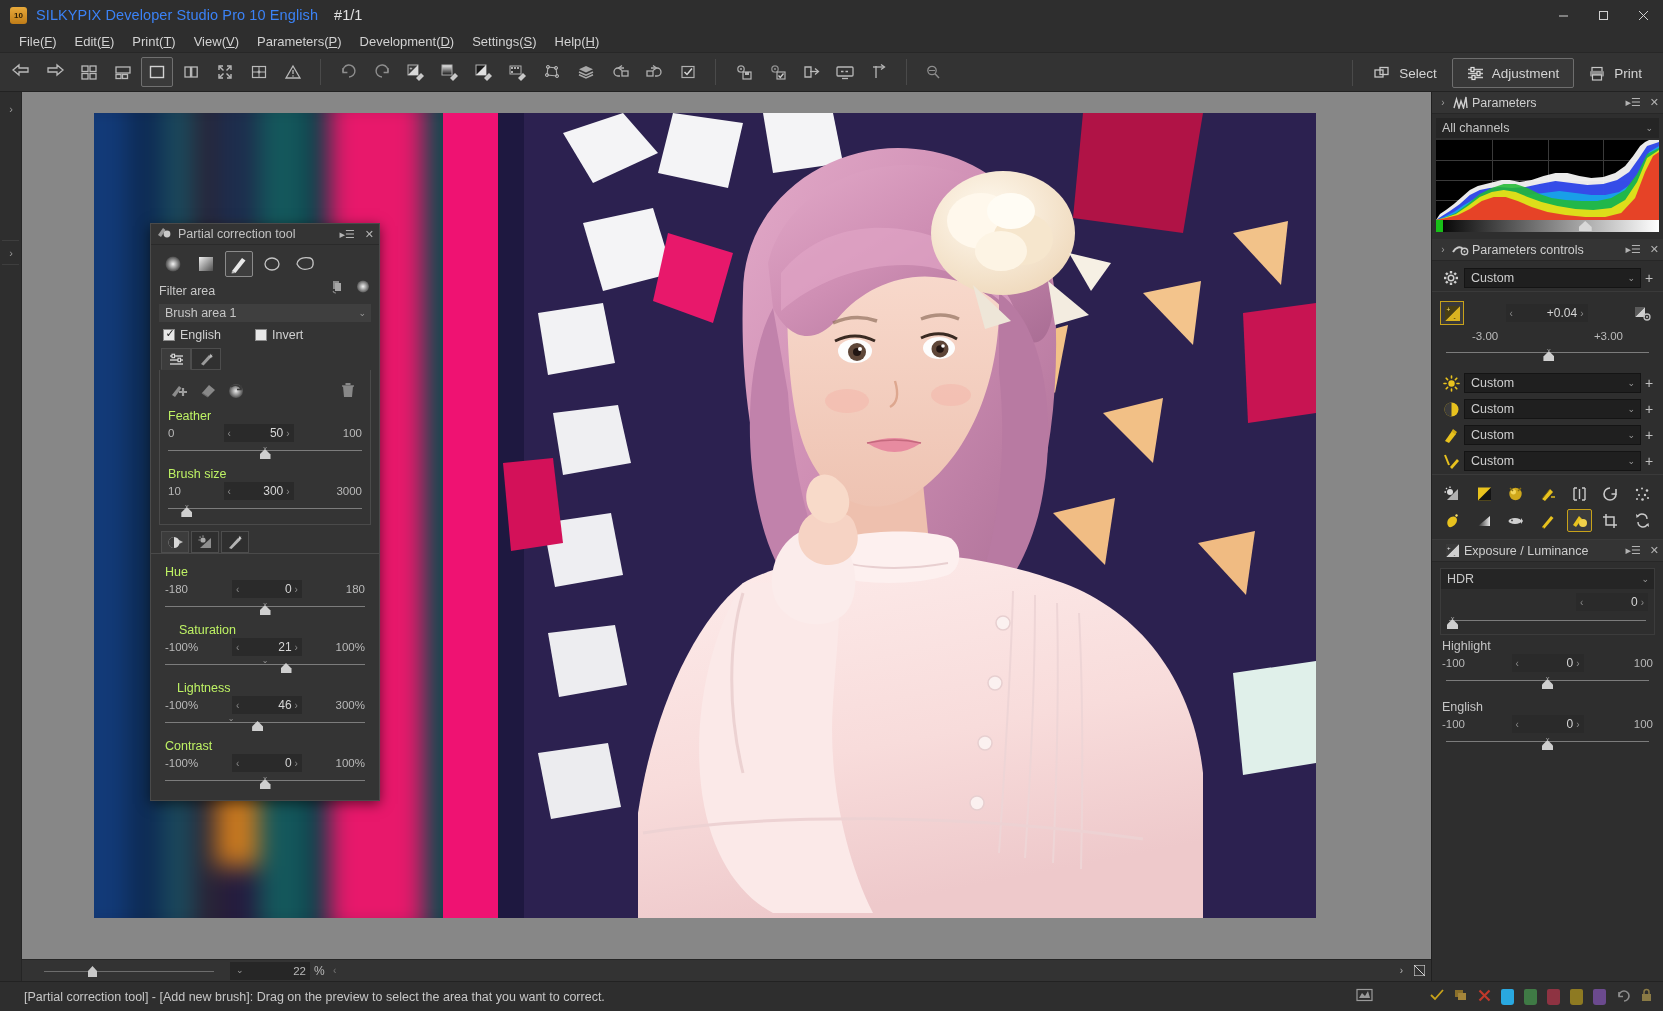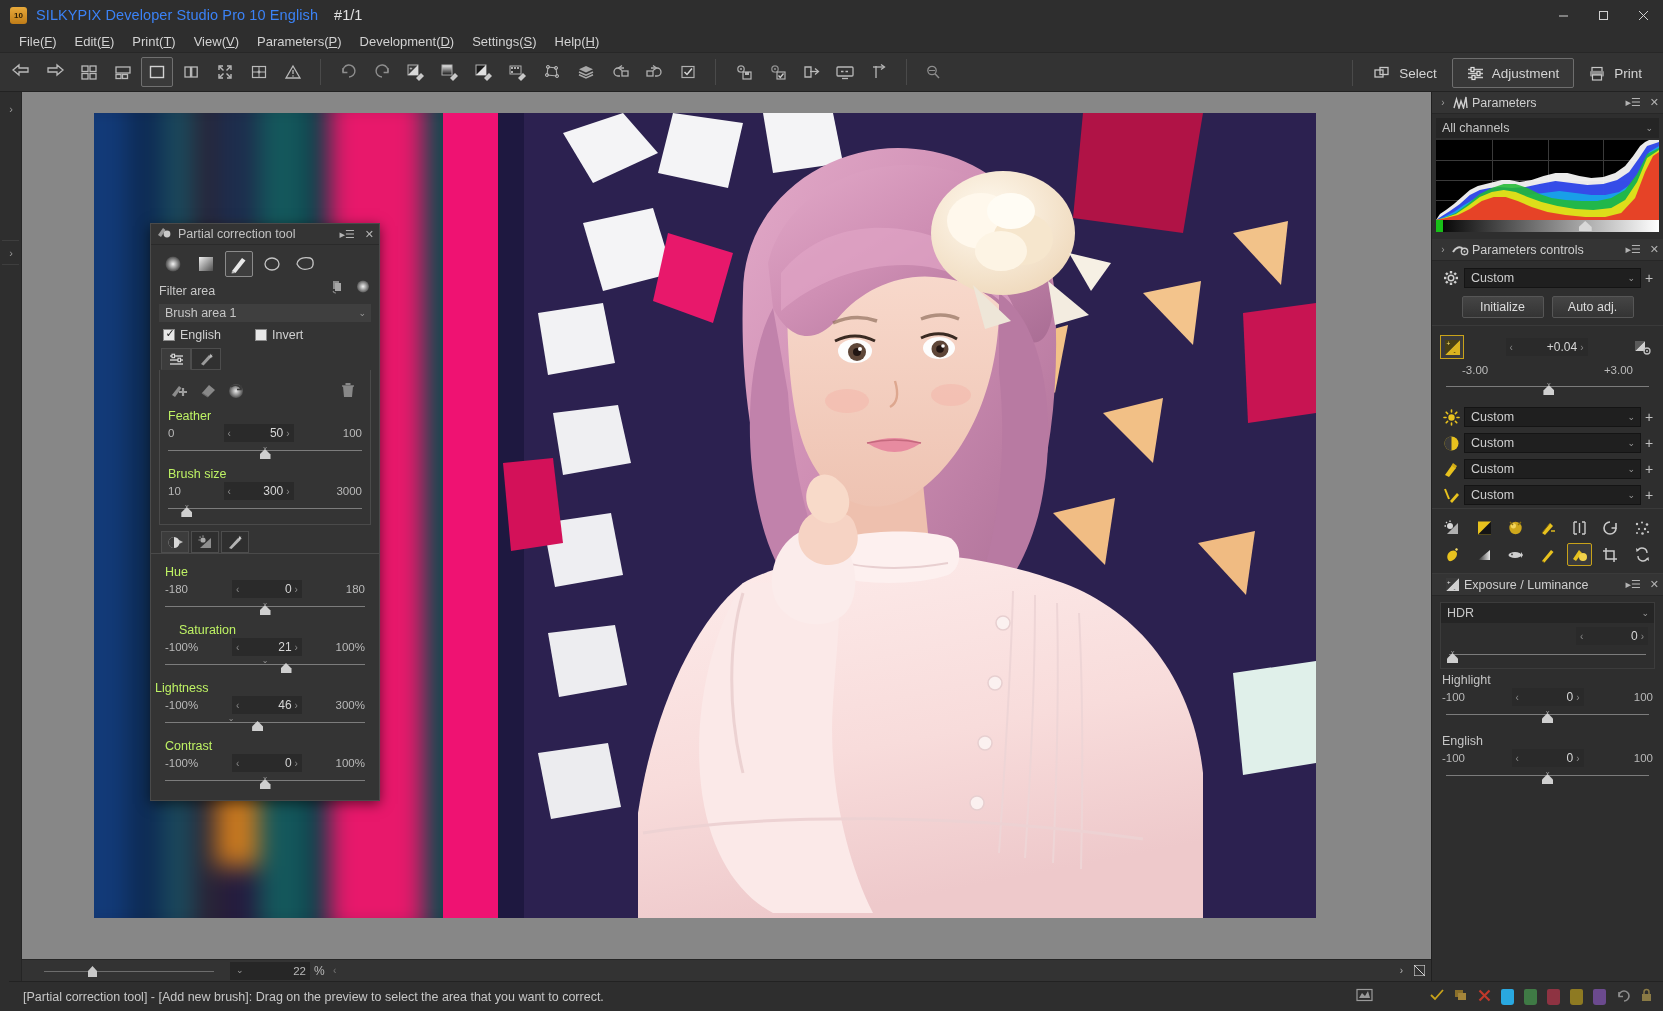--- a/index.html
+++ b/index.html
@@ -134,21 +134,21 @@
     width:24px;height:24px;border:1px solid #c8a21a; background:#3a3a3a;
     display:flex;align-items:center;justify-content:center; flex:0 0 24px;
   }
   .spin {
     height:18px; background:#2a2a2a; display:flex; align-items:center; justify-content:space-between;
     padding:0 4px; font-size:12px; color:#d6d6d6; min-width:70px;
   }
   .spin .ar { color:#8b8b8b; font-size:10px; }
   .spin .vv { flex:1 1 auto; text-align:right; padding-right:3px; }
 
-  .range-row { display:flex; align-items:center; justify-content:space-between; padding:0 30px; font-size:11.5px; color:#bbb; height:16px; }
+  .range-row { display:flex; align-items:center; justify-content:space-between; padding:0 40px; font-size:11.5px; color:#bbb; height:16px; }
   .track { position:relative; margin:2px 14px 8px 14px; height:14px; }
   .track .line { position:absolute; top:6px; left:0; right:0; height:1px; background:#7c7c7c; }
   .track .tick { position:absolute; top:0; width:7px; height:5px; color:#9a9a9a; font-size:8px; line-height:5px; text-align:center; }
   .track .knob { position:absolute; top:5px; width:11px;height:10px; background:#cfcfcf; clip-path:polygon(50% 0,100% 55%,100% 100%,0 100%,0 55%); }
 
   .icgrid { border-top:1px solid #3a3a3a; border-bottom:1px solid #3a3a3a; padding:5px 4px; }
   .icline { display:flex; justify-content:space-between; padding:2px 4px; }
   .icell { width:25px;height:23px;display:flex;align-items:center;justify-content:center;border:1px solid transparent;border-radius:2px; }
   .icell.on { border-color:#c8a21a; background:#3b3b3b; }
 
@@ -196,21 +196,21 @@
   .fs-row { display:flex; align-items:center; justify-content:space-between; padding:0 8px; }
   .fs-min,.fs-max { font-size:11.5px; color:#b9b9b9; }
   .tabs3 { display:flex; margin:6px 0 0 10px; gap:2px; }
   .tab3 { width:28px;height:22px;display:flex;align-items:center;justify-content:center;border:1px solid #4d4d4d;background:#2f2f2f; }
   .tab3.on { background:#3c3c3c; }
   .float-sect { border-top:1px solid #4a4a4a; padding:6px 0 12px 0; }
 
   
   .statusbar {
     height:30px; flex:0 0 30px; background:#2e2e2e; border-top:1px solid #222;
-    display:flex; align-items:center; padding-left:14px; position:relative;margin-left:9px;
+    display:flex; align-items:center; padding-left:24px; position:relative;
   }
   .status-text { font-size:12.5px; color:#c6c6c6; }
   .st-right { position:absolute; right:10px; display:flex; align-items:center; gap:10px; }
   .tag { width:13px;height:16px; border-radius:2px 2px 3px 3px; }
   .monitor-ic { position:absolute; right:290px; }
 </style>
 </head>
 <body>
 
 <div class="app">
@@ -751,24 +751,20 @@
               </g>
             </svg>
         </span>
         <div class="combo">
           <span>Custom</span>
           <span class="cv">⌄</span>
         </div>
         <span class="plus">+</span>
       </div>
 
-      <div class="btn2">
-        <div class="pbtn">Initialize</div>
-        <div class="pbtn">Auto adj.</div>
-      </div>
 
       <div class="sec">
         <div class="exp-row">
           <span class="exp-icon">
             <svg width="17" height="17" viewBox="0 0 17 17">
                 <path d="M1 16 L16 1 L16 16 Z" fill="#d9b320"></path>
                 <path d="M1 1 L16 1 L1 16 Z" fill="#4a4013"></path>
                 <text x="2.5" y="7" font-size="6.5" fill="#ffe36a" font-family="sans-serif">+</text>
                 <text x="9.5" y="15" font-size="6.5" fill="#2a2405" font-family="sans-serif">-</text>
               </svg>
@@ -1298,21 +1294,21 @@
           <span class="fs-max">100%</span>
         </div>
         <div class="track" style="margin:2px 14px 4px 14px">
           <div class="line"></div>
           <div class="tick" style="left:calc(50% - 3.5px)">⌄</div>
           <div class="knob" style="left:calc(60.5% - 5.5px)"></div>
         </div>
       </div>
 
       <div>
-        <div class="fs-label" style="padding-left:4px">Lightness</div>
+        <div class="fs-label" style="padding-left:26px">Lightness</div>
         <div class="fs-row" style="padding:0 14px">
           <span class="fs-min">-100%</span>
           <div class="spin" style="width:70px">
             <span class="ar">‹</span>
             <span class="vv">46</span>
             <span class="ar">›</span>
           </div>
           <span class="fs-max">300%</span>
         </div>
         <div class="track" style="margin:2px 14px 4px 14px">

